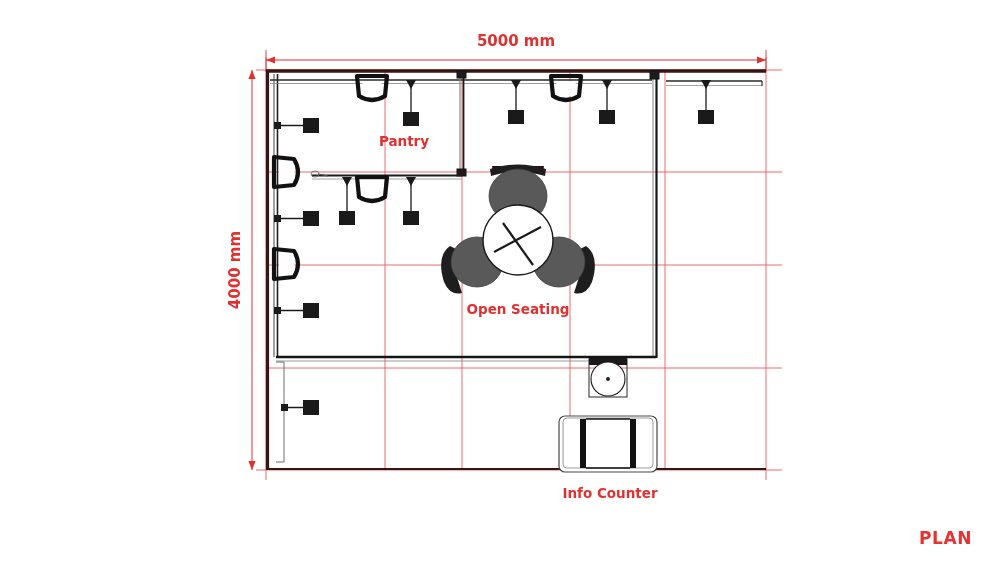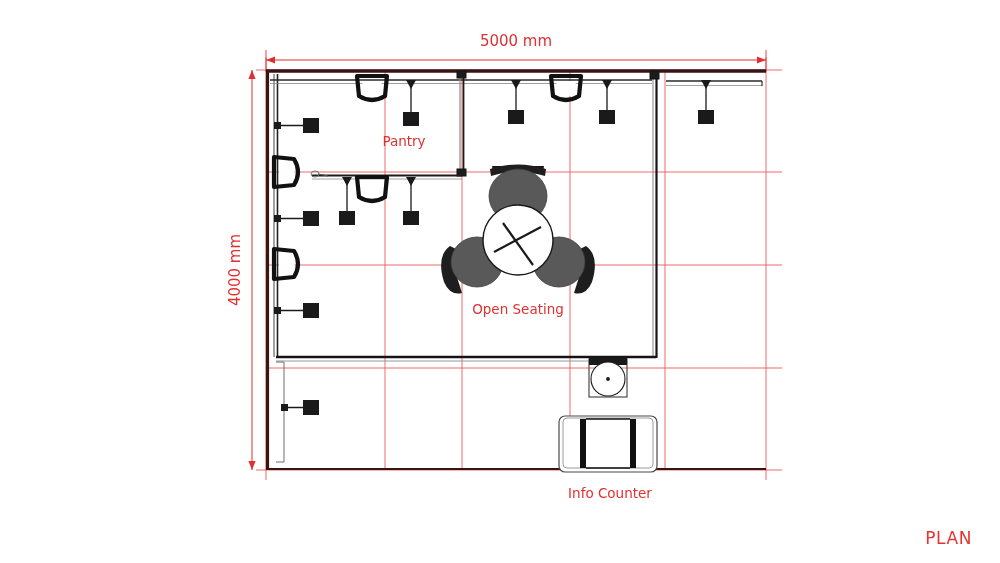--- a/index.html
+++ b/index.html
@@ -3,21 +3,21 @@
 <meta charset="utf-8">
 <style>
   html,body{margin:0;padding:0;}
   body{
     width:1000px;height:563px;
     background:#ffffff;
     font-family:"DejaVu Sans", sans-serif;
     overflow:hidden;
     position:relative;
   }
-  #stage{position:absolute;left:0;top:0;width:1000px;height:410px;}
+  #stage{position:absolute;left:0;top:0;width:1000px;height:410px;font-weight:bold;}
   svg{display:block;}
   .dimtext{
     font-family:"DejaVu Sans", sans-serif;
     font-size:15px;
     fill:#e03030;
   }
   .roomlabel{
     font-family:"DejaVu Sans", sans-serif;
     font-size:13.5px;
     fill:#e03030;

